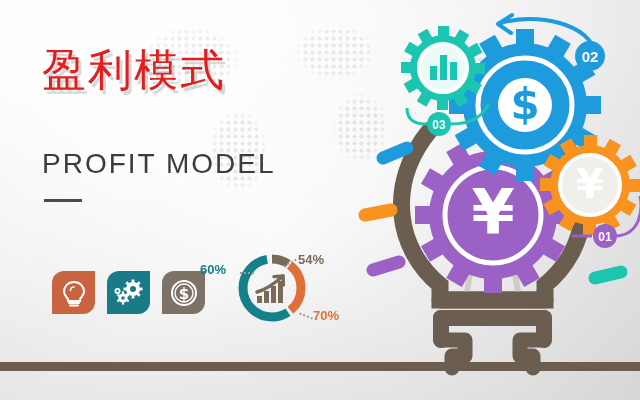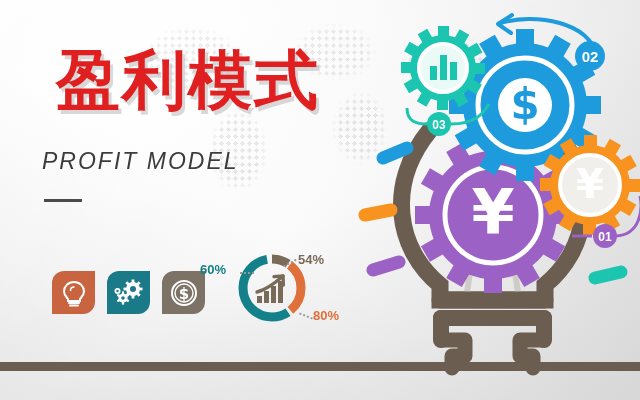--- a/index.html
+++ b/index.html
@@ -38,31 +38,31 @@
       radial-gradient(ellipse 70px 48px at 70px 60px,#000 55%,transparent 72%),
       radial-gradient(ellipse 42px 60px at 118px 150px,#000 52%,transparent 72%),
       radial-gradient(ellipse 58px 40px at 215px 52px,#000 52%,transparent 73%),
       radial-gradient(ellipse 40px 52px at 240px 128px,#000 50%,transparent 72%),
       radial-gradient(ellipse 74px 46px at 330px 68px,#000 52%,transparent 73%),
       radial-gradient(ellipse 34px 28px at 392px 140px,#000 50%,transparent 72%),
       radial-gradient(ellipse 26px 22px at 448px 176px,#000 50%,transparent 72%);
   }
   
   .headline{
-    position:absolute;left:56px;top:48px;
-    font-size:64px;line-height:1;font-weight:bold;
+    position:absolute;left:42px;top:48px;
+    font-size:44px;line-height:1;font-weight:normal;
     color:#e02020;letter-spacing:2px;
     text-shadow:3px 4px 0 rgba(120,120,120,.28);
     font-family:"DejaVu Sans","Liberation Sans",sans-serif;
     white-space:nowrap;
   }
   .subhead{
     position:absolute;left:42px;top:148px;
-    font-size:23px;letter-spacing:2.0px;color:#3c3c3c;
-    font-weight:400;white-space:nowrap;font-style:italic;
+    font-size:28px;letter-spacing:2.0px;color:#3c3c3c;
+    font-weight:400;white-space:nowrap;
   }
   .rule{position:absolute;left:44px;top:199px;width:38px;height:3px;background:#4a4a4a;}
   
   .tiles{position:absolute;left:52px;top:271px;display:flex;gap:12px;}
   .tile{width:43px;height:43px;border-radius:12px 0 12px 0;
         display:flex;align-items:center;justify-content:center;}
   .tile svg{display:block;}
   
   .donutwrap{position:absolute;left:236px;top:252px;width:72px;height:72px;}
   .pct{position:absolute;font-size:13px;font-weight:bold;white-space:nowrap;}
@@ -298,15 +298,15 @@
         <path d="M21 40 C 29 38, 38 32, 47 24" fill="none" stroke="#7a6a58" stroke-width="3.4" stroke-linecap="round"></path>
         <path d="M47 24 l-9 0.6 M47 24 l0.4 9" stroke="#7a6a58" stroke-width="3.4" fill="none" stroke-linecap="round"></path>
       </g>
     </svg>
   </div>
   <div class="lead lead60"></div>
   <div class="lead lead10"></div>
   <div class="lead lead30"></div>
   <div class="pct pct60">60%</div>
   <div class="pct pct10">54%</div>
-  <div class="pct pct30">80%</div>
+  <div class="pct pct30">70%</div>
 
 </div>
 
 </body></html>

